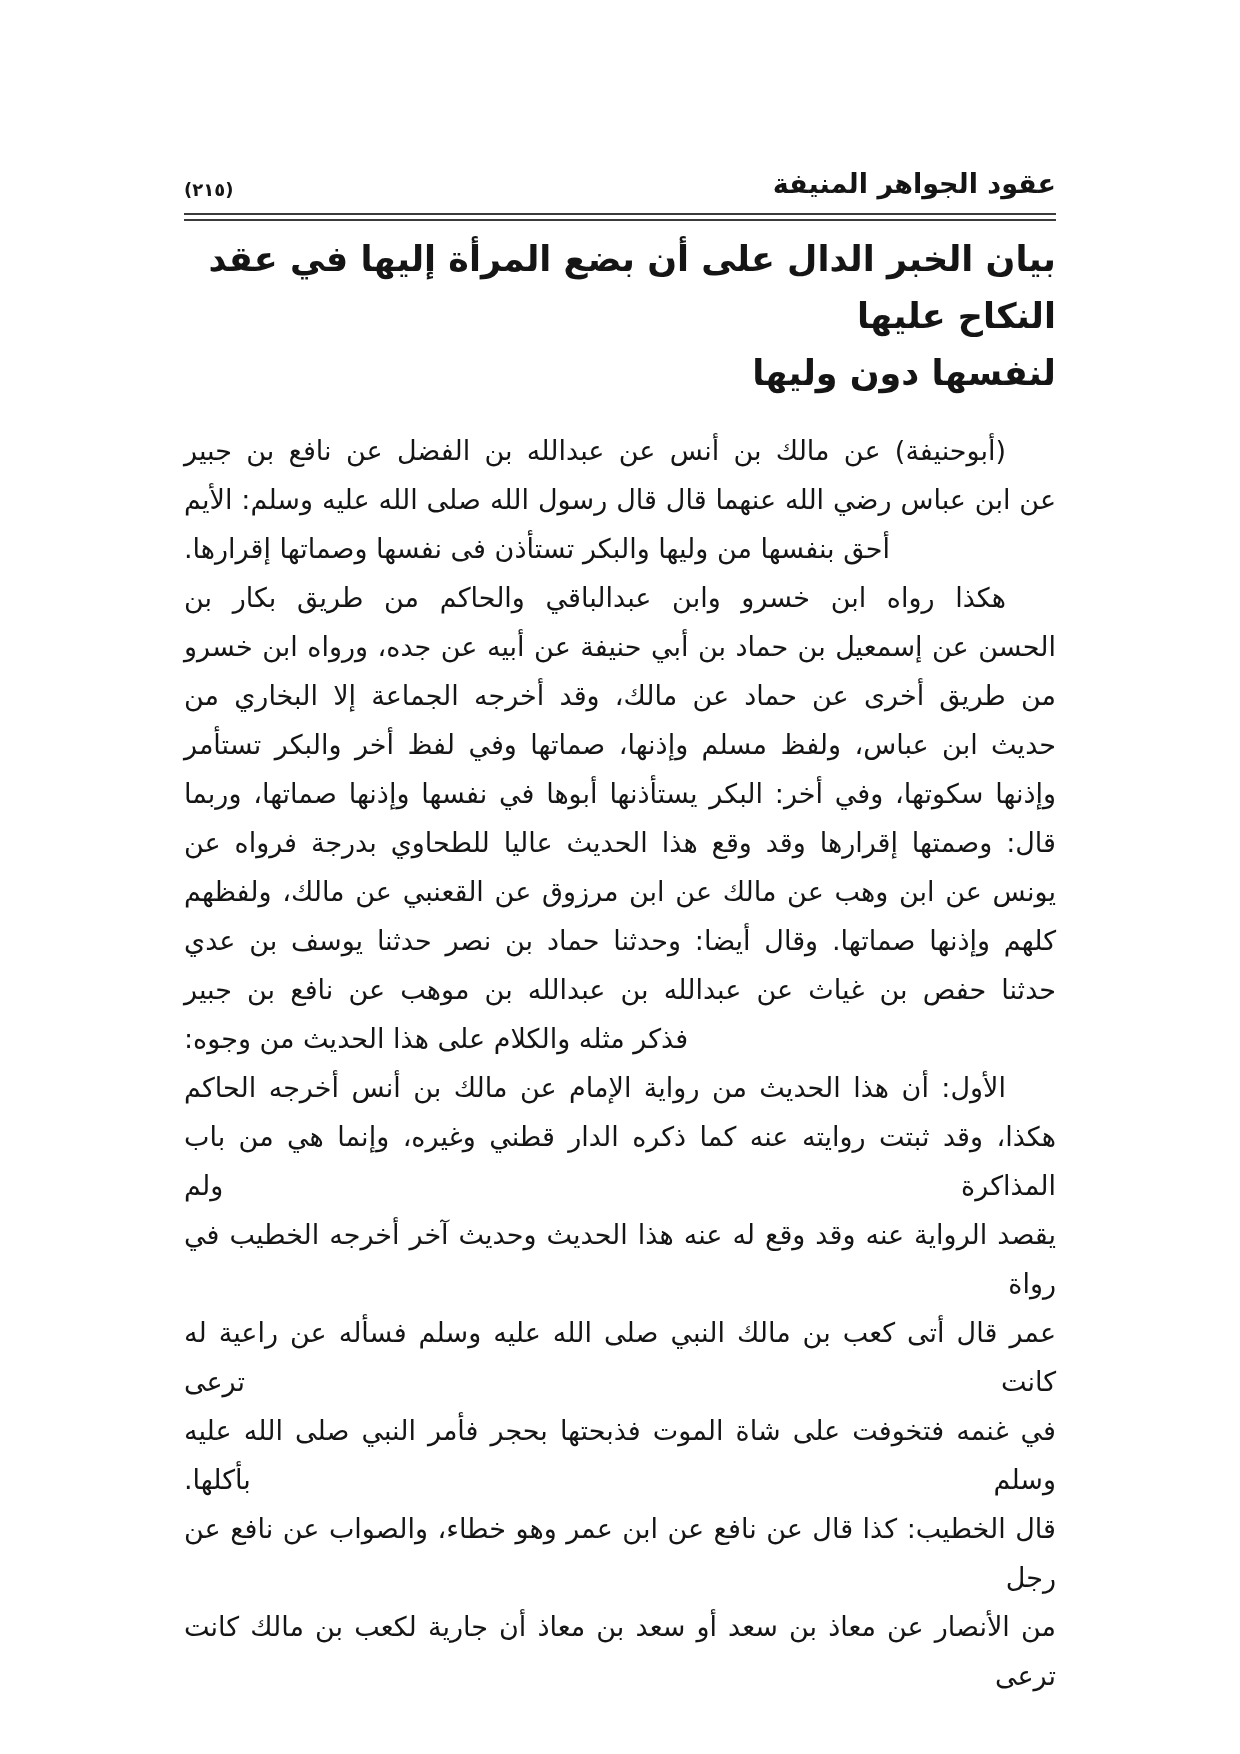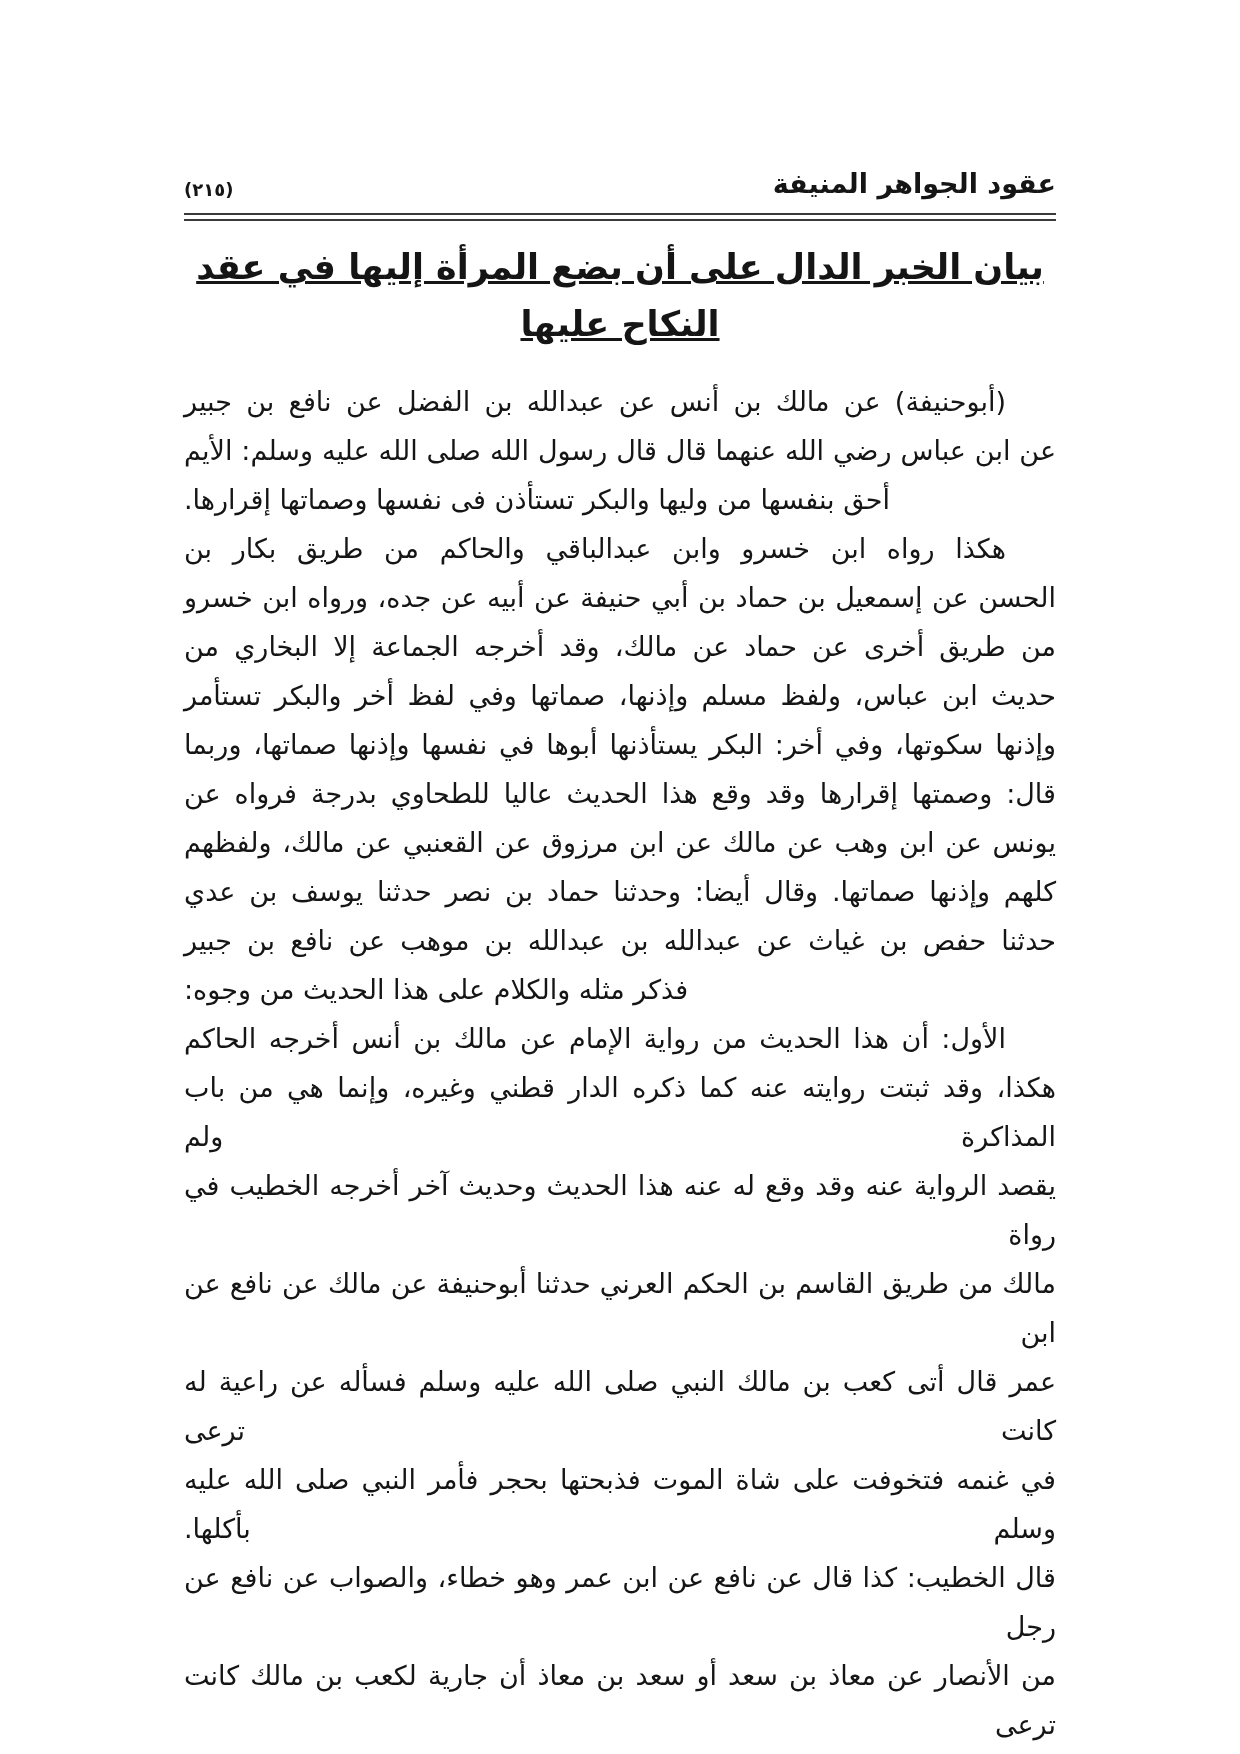--- a/index.html
+++ b/index.html
@@ -31,26 +31,24 @@
     font-size: 18px;
     letter-spacing: 1px;
   }
   .header-rule {
     margin-top: 13px;
     height: 4px;
     border-top: 2px solid #3a3a3a;
     border-bottom: 2px solid #3a3a3a;
   }
   .chapter-title {
-    margin-top: 18px;
-    text-align: center;
+    margin-top: 10px;
     font-weight: bold;
     font-size: 35px;
     line-height: 57px;
-    text-decoration: underline;
   }
   .body-text {
     margin-top: 24px;
     font-size: 27px;
     line-height: 49px;
   }
   .line {
     white-space: normal;
     text-align: left;
   }
@@ -72,40 +70,40 @@
 
   <div class="header-row">
     <span class="book-title">عقود الجواهر المنيفة</span>
     <span class="page-number">(٢١٥)</span>
   </div>
 
   <div class="header-rule"></div>
 
   <div class="chapter-title">
     <div>بيان الخبر الدال على أن بضع المرأة إليها في عقد النكاح عليها</div>
+    <div>لنفسها دون وليها</div>
   </div>
 
   <div class="body-text">
     <div class="line full indent">(أبوحنيفة) عن مالك بن أنس عن عبدالله بن الفضل عن نافع بن جبير</div>
     <div class="line full">عن ابن عباس رضي الله عنهما قال قال رسول الله صلى الله عليه وسلم: الأيم</div>
     <div class="line">أحق بنفسها من وليها والبكر تستأذن فى نفسها وصماتها إقرارها.</div>
     <div class="line full indent">هكذا رواه ابن خسرو وابن عبدالباقي والحاكم من طريق بكار بن</div>
     <div class="line full">الحسن عن إسمعيل بن حماد بن أبي حنيفة عن أبيه عن جده، ورواه ابن خسرو</div>
     <div class="line full">من طريق أخرى عن حماد عن مالك، وقد أخرجه الجماعة إلا البخاري من</div>
     <div class="line full">حديث ابن عباس، ولفظ مسلم وإذنها، صماتها وفي لفظ أخر والبكر تستأمر</div>
     <div class="line full">وإذنها سكوتها، وفي أخر: البكر يستأذنها أبوها في نفسها وإذنها صماتها، وربما</div>
     <div class="line full">قال: وصمتها إقرارها وقد وقع هذا الحديث عاليا للطحاوي بدرجة فرواه عن</div>
     <div class="line full">يونس عن ابن وهب عن مالك عن ابن مرزوق عن القعنبي عن مالك، ولفظهم</div>
     <div class="line full">كلهم وإذنها صماتها. وقال أيضا: وحدثنا حماد بن نصر حدثنا يوسف بن عدي</div>
     <div class="line full">حدثنا حفص بن غياث عن عبدالله بن عبدالله بن موهب عن نافع بن جبير</div>
     <div class="line inset">فذكر مثله والكلام على هذا الحديث من وجوه:</div>
     <div class="line full indent">الأول: أن هذا الحديث من رواية الإمام عن مالك بن أنس أخرجه الحاكم</div>
     <div class="line full">هكذا، وقد ثبتت روايته عنه كما ذكره الدار قطني وغيره، وإنما هي من باب المذاكرة ولم</div>
     <div class="line full">يقصد الرواية عنه وقد وقع له عنه هذا الحديث وحديث آخر أخرجه الخطيب في رواة</div>
-    <div class="line full">مالك من طريق القاسم بن الحكم العرني حدثنا أبوحنيفة عن مالك عن نافع عن ابن</div>
     <div class="line full">عمر قال أتى كعب بن مالك النبي صلى الله عليه وسلم فسأله عن راعية له كانت ترعى</div>
     <div class="line full">في غنمه فتخوفت على شاة الموت فذبحتها بحجر فأمر النبي صلى الله عليه وسلم بأكلها.</div>
     <div class="line full">قال الخطيب: كذا قال عن نافع عن ابن عمر وهو خطاء، والصواب عن نافع عن رجل</div>
     <div class="line full">من الأنصار عن معاذ بن سعد أو سعد بن معاذ أن جارية لكعب بن مالك كانت ترعى</div>
 
   </div>
 
 </div>
 
 </body></html>

